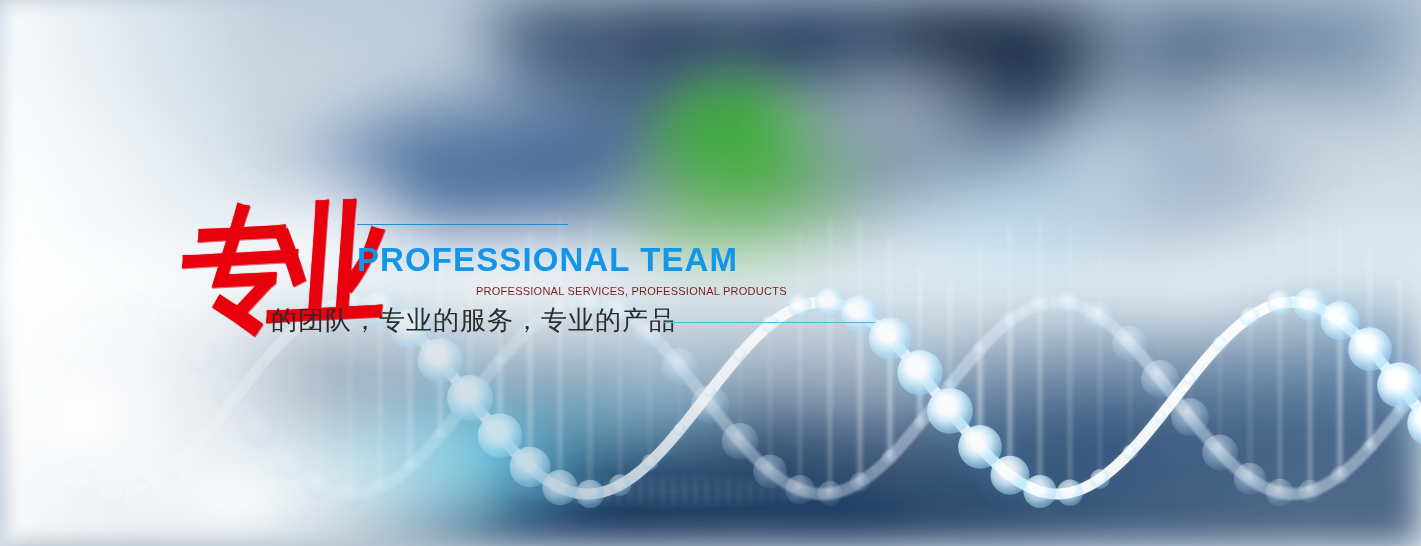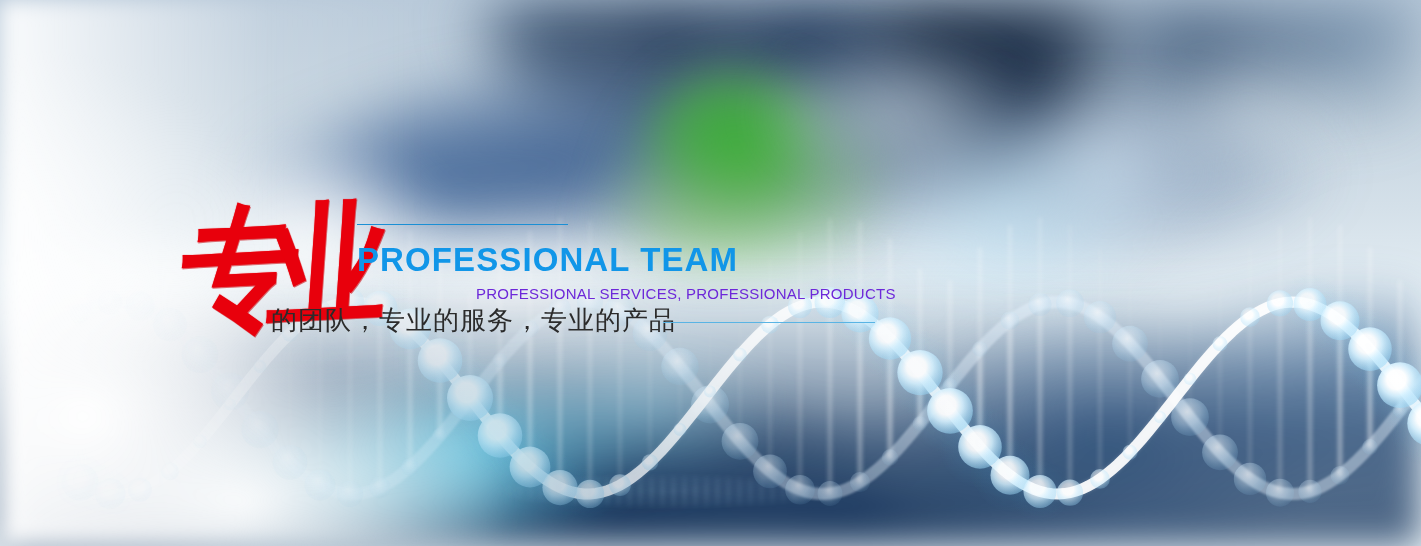--- a/index.html
+++ b/index.html
@@ -145,24 +145,24 @@
     font-weight:700;
     letter-spacing:1.1px;
     color:#1196e8;
     white-space:nowrap;
     line-height:1;
   }
 
   #subtitle-en{
     position:absolute;
     left:476px; top:286px;
-    font-size:15px;
+    font-size:11px;
     font-weight:400;
     letter-spacing:.25px;
-    color:#6d28d9;
+    color:#7f1d1d;
     white-space:nowrap;
     line-height:1;
   }
 
   #title-cn{
     position:absolute;
     left:271px; top:308px;
     font-size:26px;
     font-weight:500;
     letter-spacing:1px;

